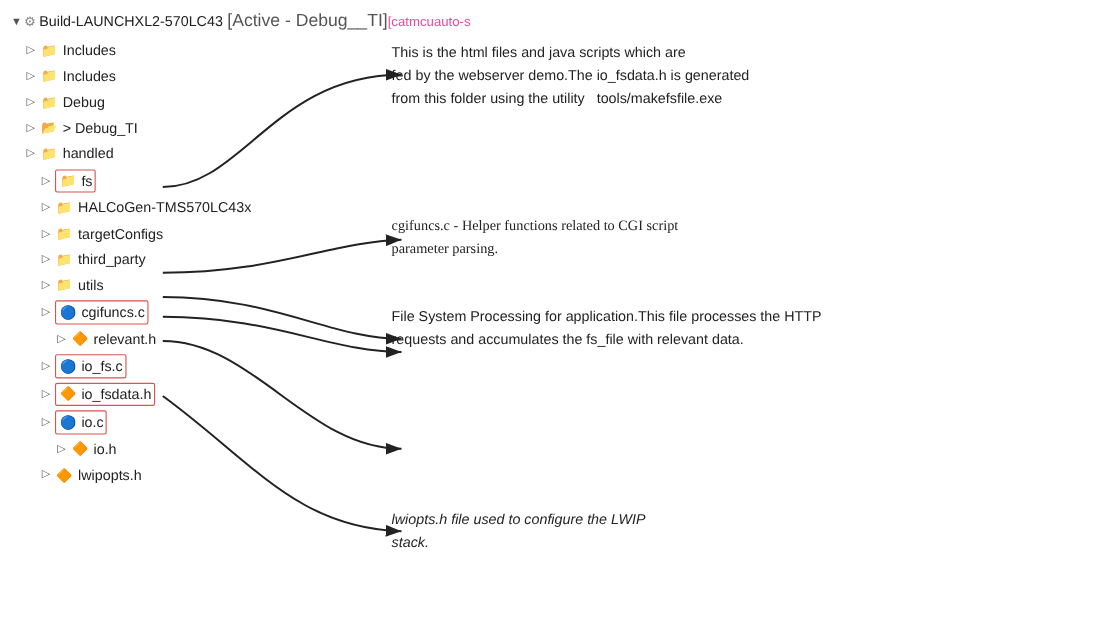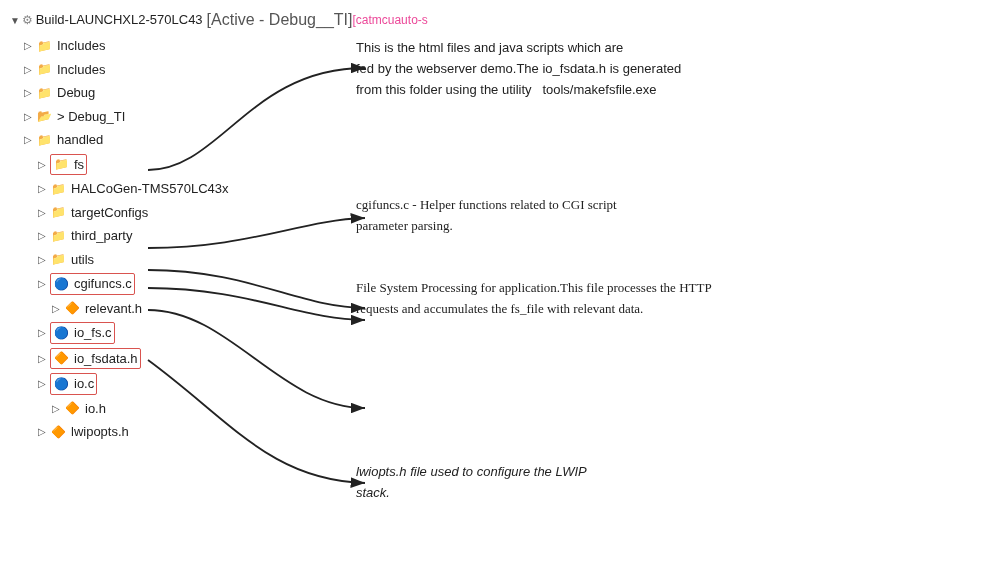--- a/index.html
+++ b/index.html
@@ -230,21 +230,21 @@
 <div class="annotations-panel">
 
   <div class="annotation" style="top: 38px; left: 0;">
     <span>This is the html files and java scripts which are<br>fed by the webserver demo.The io_fsdata.h is generated<br>from this folder using the utility &nbsp; tools/makefsfile.exe</span>
   </div>
 
   <div class="annotation" style="top: 195px; left: 0; font-family: Liberation Serif, serif;">
     <span>cgifuncs.c - Helper functions related to CGI script<br>parameter parsing.</span>
   </div>
 
-  <div class="annotation" style="top: 278px; left: 0; font-family: Liberation Serif, serif;">
+  <div class="annotation" style="top: 278px; left: 0;">
     <span>File System Processing for application.This file processes the HTTP<br>requests and accumulates the fs_file with relevant data.</span>
   </div>
 
 
   <div class="annotation" style="top: 462px; left: 0; font-style: italic;">
     <span>lwiopts.h file used to configure the LWIP<br>stack.</span>
   </div>
 
 </div>
 

